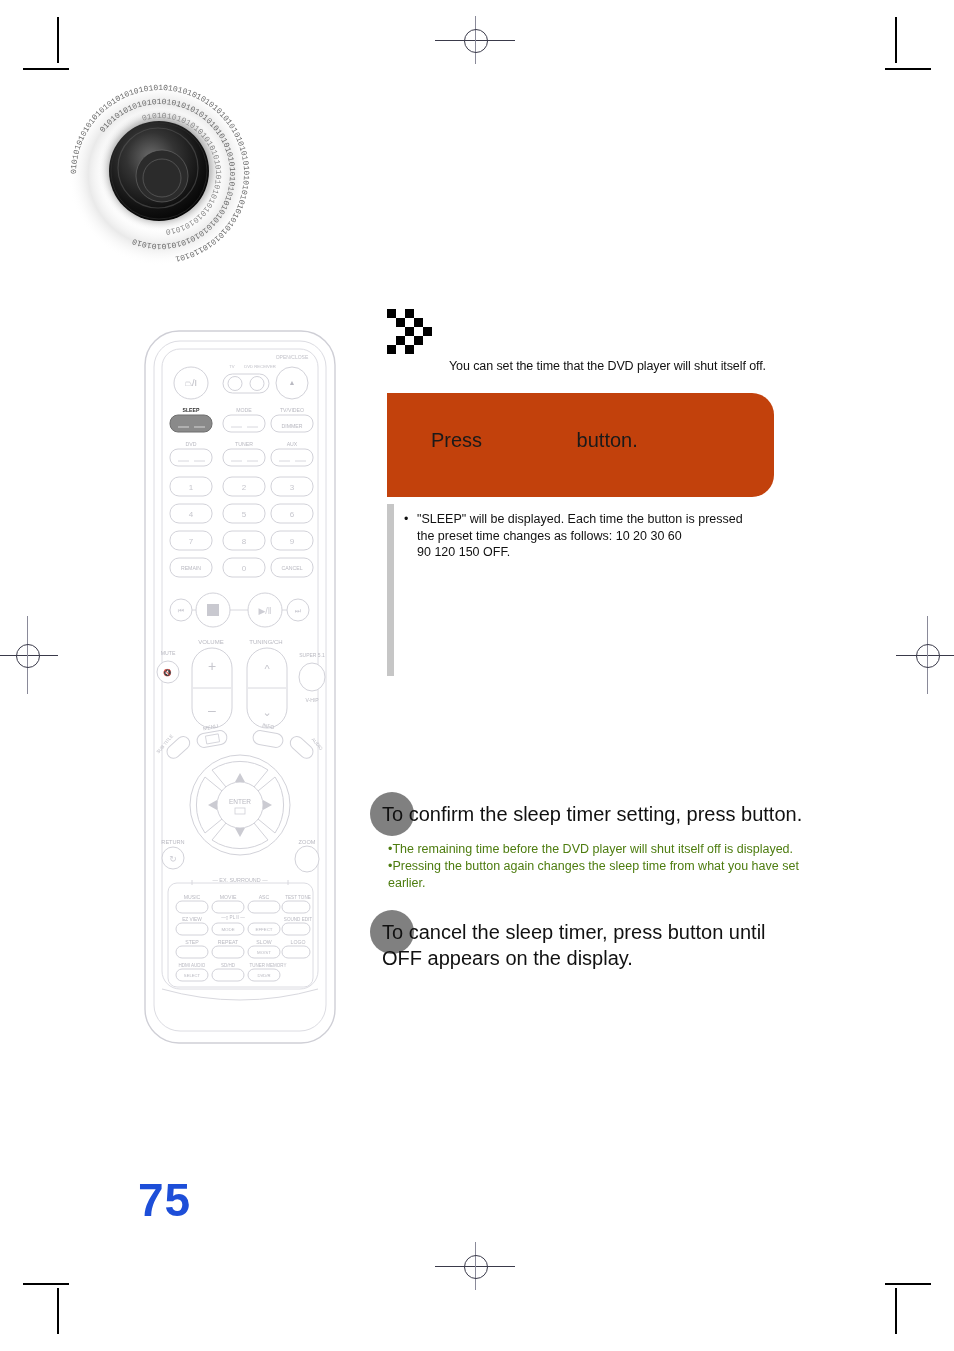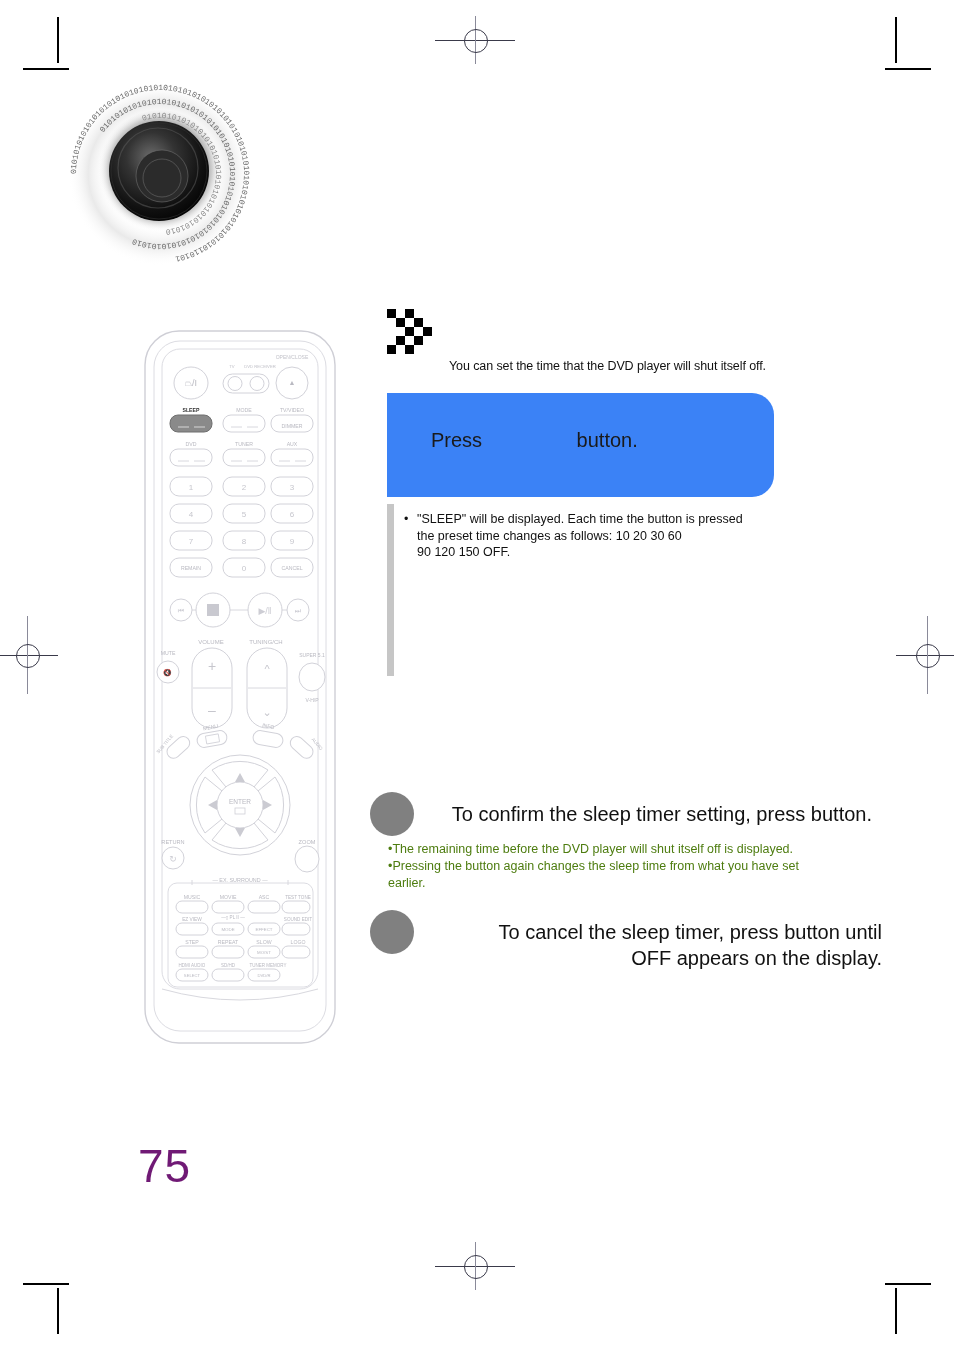--- a/index.html
+++ b/index.html
@@ -62,21 +62,21 @@
     color: #111;
     letter-spacing: -0.1px;
     white-space: nowrap;
     margin-top: 16px;
   }
 
   .step-box {
     position: absolute;
     left: 387px; top: 393px;
     width: 387px; height: 104px;
-    background: #3b82f6;
+    background: #c2410c;
     border-top-right-radius: 22px;
     border-bottom-right-radius: 22px;
   }
   .step-box-text {
     position: absolute;
     left: 44px; top: 36px;
     font-size: 20px;
     color: #1a1a1a;
     white-space: pre;
   }
@@ -106,36 +106,36 @@
     width: 44px; height: 44px;
     border-radius: 50%;
     background: #808080;
   }
   .tip-heading {
     position: absolute;
     font-size: 20px;
     color: #111;
     line-height: 1.28;
     white-space: pre-line;
-    text-align: right;
   }
   .tip-notes {
     position: absolute;
     font-size: 12.5px;
     color: #4d7c0f;
     line-height: 1.35;
     white-space: pre-line;
   }
 
   .page-number {
     position: absolute;
-    left: 138px; top: 1139px;
+    left: 138px; top: 1173px;
     font-size: 46px;
-    color: #701a75;
+    color: #1d4ed8;
     letter-spacing: 1px;
+    font-weight: bold;
   }
 </style>
 </head>
 <body>
 
 <div>
   <div class="crop-line" style="left:57px;top:17px;width:1.5px;height:46px;"></div>
   <div class="crop-line" style="left:23px;top:68px;width:46px;height:1.5px;"></div>
   <div class="crop-line" style="left:895px;top:17px;width:1.5px;height:46px;"></div>
   <div class="crop-line" style="left:885px;top:68px;width:46px;height:1.5px;"></div>

